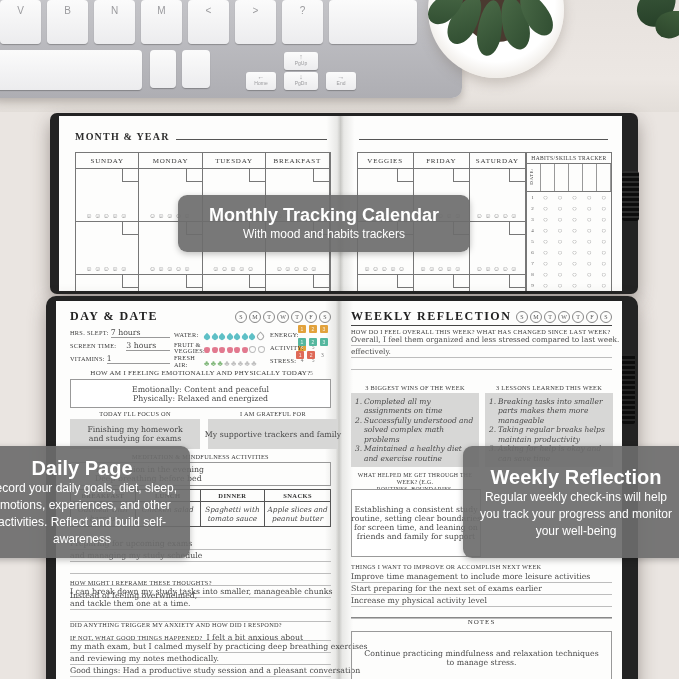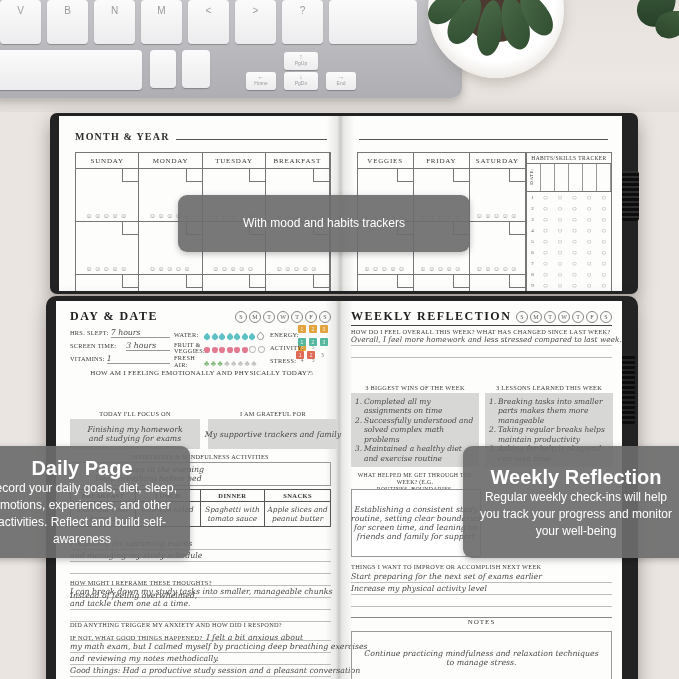--- a/index.html
+++ b/index.html
@@ -85,21 +85,21 @@
   .tn{width:11px;font-size:5px;color:#555;text-align:center;}
   .tc{flex:1;font-size:8px;color:#9a9a9a;text-align:center;line-height:8px;}
 
   
   .pg-head{position:absolute;display:flex;align-items:center;}
   .pg-title{font-weight:bold;font-size:12px;letter-spacing:1.5px;color:#222;}
   .wkcircles{margin-left:auto;display:flex;gap:2px;}
   .wk{width:10px;height:10px;border:1px solid #888;border-radius:50%;font-size:6px;color:#555;
       display:flex;align-items:center;justify-content:center;}
   .lab{font-size:6.3px;letter-spacing:.3px;color:#3c3c3c;}
-  .script{font-family:"DejaVu Serif",serif;font-style:italic;color:#4a4a4a;font-size:7.8px;white-space:nowrap;}
+  .script{font-family:"DejaVu Serif",serif;color:#4a4a4a;font-size:7.8px;white-space:nowrap;}
   .rl{border-bottom:1px solid #bdbdbd;height:10px;line-height:10px;margin-bottom:1px;overflow:visible;}
   .graybox{background:#d7d7d6;display:flex;flex-direction:column;align-items:center;justify-content:center;text-align:center;}
   .dotbox{border:1px solid #999;background-color:#fff;
     background-image:radial-gradient(#c8c8c8 .6px,transparent .7px);background-size:6px 6px;
     display:flex;flex-direction:column;align-items:center;justify-content:center;text-align:center;}
   .sq{display:inline-flex;width:8px;height:8px;margin-right:3px;border-radius:1px;color:rgba(255,255,255,.85);
       font-size:5px;align-items:center;justify-content:center;font-family:"Liberation Sans",sans-serif;}
   .sqn{display:inline-block;width:8px;margin-right:3px;font-size:5.5px;color:#777;text-align:center;}
   .ic{display:inline-block;margin-right:1.5px;}
   .ic-drop{width:6px;height:6px;border-radius:0 50% 50% 50%;transform:rotate(45deg);}
@@ -411,20 +411,24 @@
           <div style="display:flex;align-items:center;height:13px;">
               <span class="lab" style="width:28px">ACTIVITY:</span>
               <span><span class="sq" style="background: rgb(85, 183, 158);">1</span><span class="sq" style="background: rgb(85, 183, 158);">2</span><span class="sq" style="background: rgb(85, 183, 158);">3</span><span class="sqn">4</span><span class="sqn">5</span></span>
             </div>
           <div style="display:flex;align-items:center;height:13px;">
               <span class="lab" style="width:28px">STRESS:</span>
               <span><span class="sq" style="background: rgb(223, 106, 88);">1</span><span class="sq" style="background: rgb(223, 106, 88);">2</span><span class="sqn">3</span><span class="sqn">4</span><span class="sqn">5</span></span>
             </div>
         </div>
         <div class="abs ctr lab" style="left:14px;top:68px;right:8px;font-size:7px;">HOW AM I FEELING EMOTIONALLY AND PHYSICALLY TODAY?</div>
+        <div class="dotbox abs" style="left:14px;top:78px;right:8px;height:27px;">
+          <span class="script">Emotionally: Content and peaceful</span>
+          <span class="script">Physically: Relaxed and energized</span>
+        </div>
         <div class="abs ctr lab" style="left:14px;top:109px;width:130px;">TODAY I'LL FOCUS ON</div>
         <div class="abs ctr lab" style="left:152px;top:109px;width:130px;">I AM GRATEFUL FOR</div>
         <div class="graybox abs" style="left:14px;top:118px;width:130px;height:30px;">
           <span class="script">Finishing my homework</span>
           <span class="script">and studying for exams</span>
         </div>
         <div class="graybox abs" style="left:152px;top:118px;width:130px;height:30px;">
           <span class="script">My supportive trackers and family</span>
         </div>
         <div class="abs ctr lab" style="left:14px;top:152px;right:8px;">MEDITATION &amp; MINDFULNESS ACTIVITIES</div>
@@ -474,21 +478,22 @@
               <span class="wk">M</span>
               <span class="wk">T</span>
               <span class="wk">W</span>
               <span class="wk">T</span>
               <span class="wk">F</span>
               <span class="wk">S</span>
             </span>
         </div>
         <div class="abs" style="left:12px;top:24px;right:10px;border-top:1px solid #444;padding-top:2px;">
           <div class="lab">HOW DO I FEEL OVERALL THIS WEEK? WHAT HAS CHANGED SINCE LAST WEEK?</div>
-          <div class="rl script" style="font-size:7.4px;">Overall, I feel more homework and less stressed compared to last week.</div>
+          <div class="rl script" style="font-size:7.4px;">Overall, I feel them organized and less stressed compared to last week.</div>
+          <div class="rl script" style="font-size:7.4px;">effectively.</div>
           <div class="rl"></div>
         </div>
         <div class="abs ctr lab" style="left:12px;top:83px;width:128px;">3 BIGGEST WINS OF THE WEEK</div>
         <div class="abs ctr lab" style="left:146px;top:83px;width:128px;">3 LESSONS LEARNED THIS WEEK</div>
         <div class="graybox abs" style="left:12px;top:92px;width:128px;height:74px;align-items:flex-start;padding:3px 4px;box-sizing:border-box;">
             <div class="nli">
               <span class="nn">1.</span>
               <span class="nt">Completed all my assignments on time</span>
             </div>
             <div class="nli">
@@ -520,36 +525,38 @@
         </div>
         <div class="dotbox abs" style="left:12px;top:188px;width:128px;height:66px;">
           <span class="script">Establishing a consistent study</span>
           <span class="script">routine, setting clear boundaries</span>
           <span class="script">for screen time, and leaning on</span>
           <span class="script">friends and family for support</span>
         </div>
         <div class="abs" style="left:12px;top:262px;right:10px;">
           <div class="lab" style="height:9px;">THINGS I WANT TO IMPROVE OR ACCOMPLISH NEXT WEEK</div>
           <div>
+              <div class="rl script">Improve time management to include more leisure activities</div>
               <div class="rl script">Start preparing for the next set of exams earlier</div>
               <div class="rl script">Increase my physical activity level</div>
             </div>
           <div class="rl"></div>
         </div>
         <div class="abs ctr lab" style="left:12px;top:316px;right:10px;border-top:1px solid #888;padding-top:0;letter-spacing:1px;font-size:7px;">NOTES</div>
         <div class="abs ctr" style="left:12px;top:330px;right:10px;height:52px;border:1px solid #999;display:flex;flex-direction:column;align-items:center;justify-content:center;">
           <span class="script">Continue practicing mindfulness and relaxation techniques</span>
           <span class="script">to manage stress.</span>
         </div>
       </div>
     </div>
     <div class="elastic"></div>
   </div>
 
   <div class="overlay" id="ov-monthly">
+    <div class="ov-title">Monthly Tracking Calendar</div>
     <div class="ov-body">With mood and habits trackers</div>
   </div>
   <div class="overlay" id="ov-daily">
     <div class="ov-title">Daily Page</div>
     <div class="ov-body" style="padding:0 10px;">Record your daily goals, diet, sleep, emotions, experiences, and other activities. Reflect and build self-awareness</div>
   </div>
   <div class="overlay" id="ov-weekly">
     <div class="ov-title">Weekly Reflection</div>
     <div class="ov-body" style="padding:0 12px;">Regular weekly check-ins will help you track your progress and monitor your well-being</div>
   </div>

